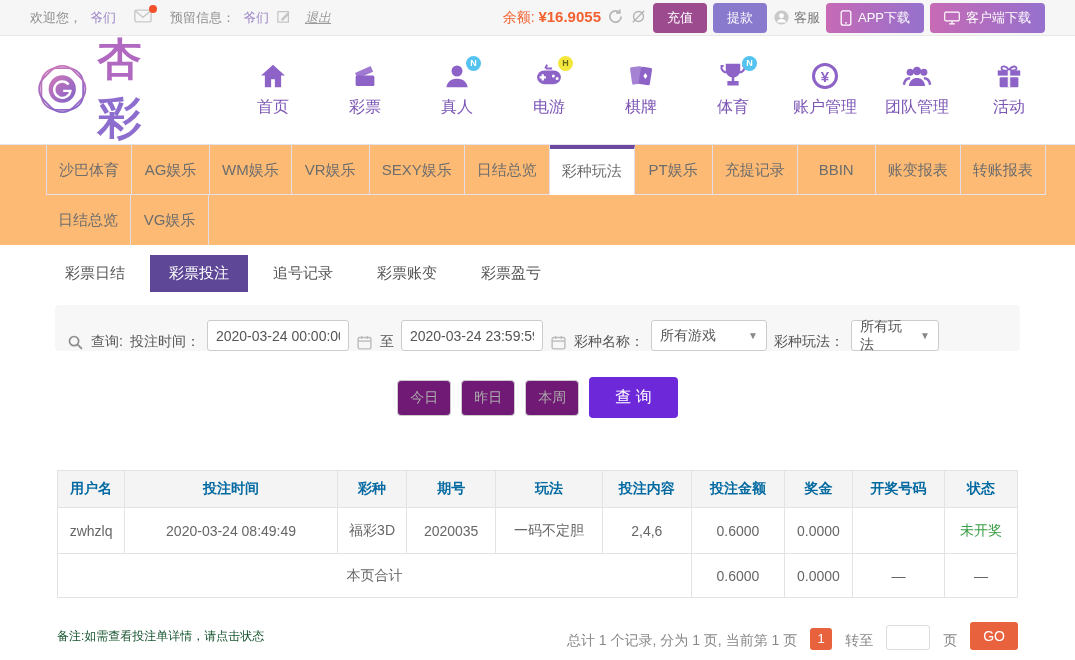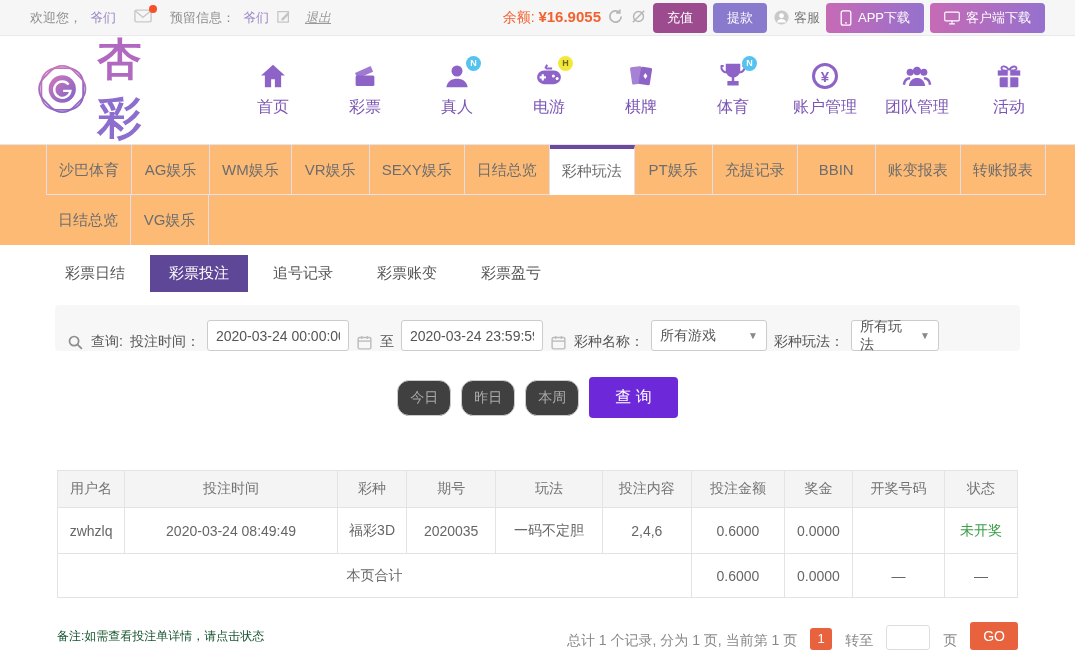--- a/index.html
+++ b/index.html
@@ -57,29 +57,29 @@
     display:flex; align-items:flex-end; padding:0 12px; gap:7px; font-size:14px; color:#555; }
   .finput { height:31px; border:1px solid #ccc; border-radius:3px; background:#fff;
     padding:0 8px; font-size:14px; color:#555; width:142px; font-family:inherit; }
   .fselect { height:31px; border:1px solid #ccc; border-radius:3px; background:#fff;
     display:flex; align-items:center; justify-content:space-between; padding:0 8px; cursor:pointer; color:#555; }
   .fselect .arrow { color:#888; font-size:10px; margin-left:10px; }
   .cal { color:#b9b9b9; }
 
   
   .quickrow { display:flex; justify-content:center; align-items:center; gap:10px; margin-top:26px; }
-  .qbtn { background:#404040; border:1px solid #ccc; border-radius:12px; color:#aaa;
+  .qbtn { background:#701a75; border:1px solid #ccc; border-radius:4px; color:#aaa;
     font-size:14px; padding:8px 12px; cursor:pointer; }
   .searchbtn { background:#6d28d9; border:none; border-radius:4px; color:#fff;
     font-size:16px; padding:10px 26px; cursor:pointer; }
 
   
   .tablewrap { margin:52px 57px 0; }
   table { width:100%; border-collapse:collapse; font-size:14px; table-layout:fixed; }
-  th { background:#f4f4f4; border:1px solid #e3e3e3; height:37px; color:#737373; font-weight:normal; }
+  th { background:#f4f4f4; border:1px solid #e3e3e3; height:37px; color:#0369a1; font-weight:bold; }
   td { border:1px solid #e3e3e3; height:46px; text-align:center; color:#666; }
   td.status-open { color:#3a9e47; cursor:pointer; }
   tr.totalrow td { height:44px; }
 
   
   .pagefoot { margin:24px 57px 0; display:flex; align-items:center; }
   .note { color:#14532d; font-size:12px; }
   .pagination { margin-left:auto; display:flex; align-items:flex-end; gap:13px; color:#888; font-size:14px; }
   .pbadge { background:#e8623d; color:#fff; min-width:22px; height:22px; line-height:22px;
     text-align:center; border-radius:3px; font-size:13px; cursor:pointer; }

